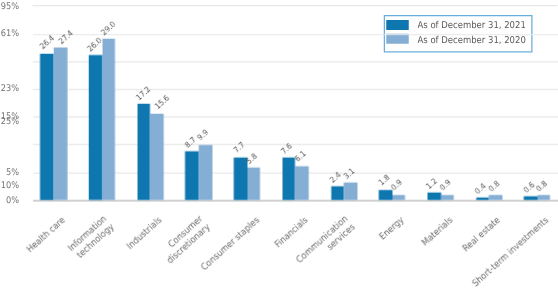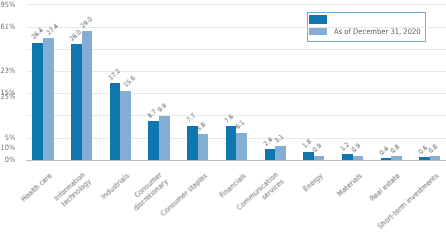--- a/index.html
+++ b/index.html
@@ -19,20 +19,21 @@
   .swatch{width:17.8px;height:8.2px;}
   .legtext{will-change:transform;font-size:7.55px;color:#5a5a5a;margin-left:7.6px;white-space:nowrap;line-height:9px;}
 </style>
 </head>
 <body>
 
 <div id="chart">
   <div id="legend" style="left: 307px; top: 12px; width: 119px; height: 29.5px;">
       <div class="legrow" style="left: 1px; top: 2.4px;">
         <div class="swatch" style="background: rgb(15, 119, 176);"></div>
+        <div class="legtext">As of December 31, 2021</div>
       </div>
       <div class="legrow" style="left: 1px; top: 13.8px;">
         <div class="swatch" style="background: rgb(133, 174, 212);"></div>
         <div class="legtext">As of December 31, 2020</div>
       </div>
     </div>
 <div class="gridline" style="left: 26px; top: 4.4px; width: 420px;"></div>
     <div class="ylabel" style="left: 0px; top: 0.6px;">95%</div>
     <div class="gridline" style="left: 26px; top: 26.6px; width: 420px;"></div>
     <div class="ylabel" style="left: 0px; top: 22.8px;">61%</div>

